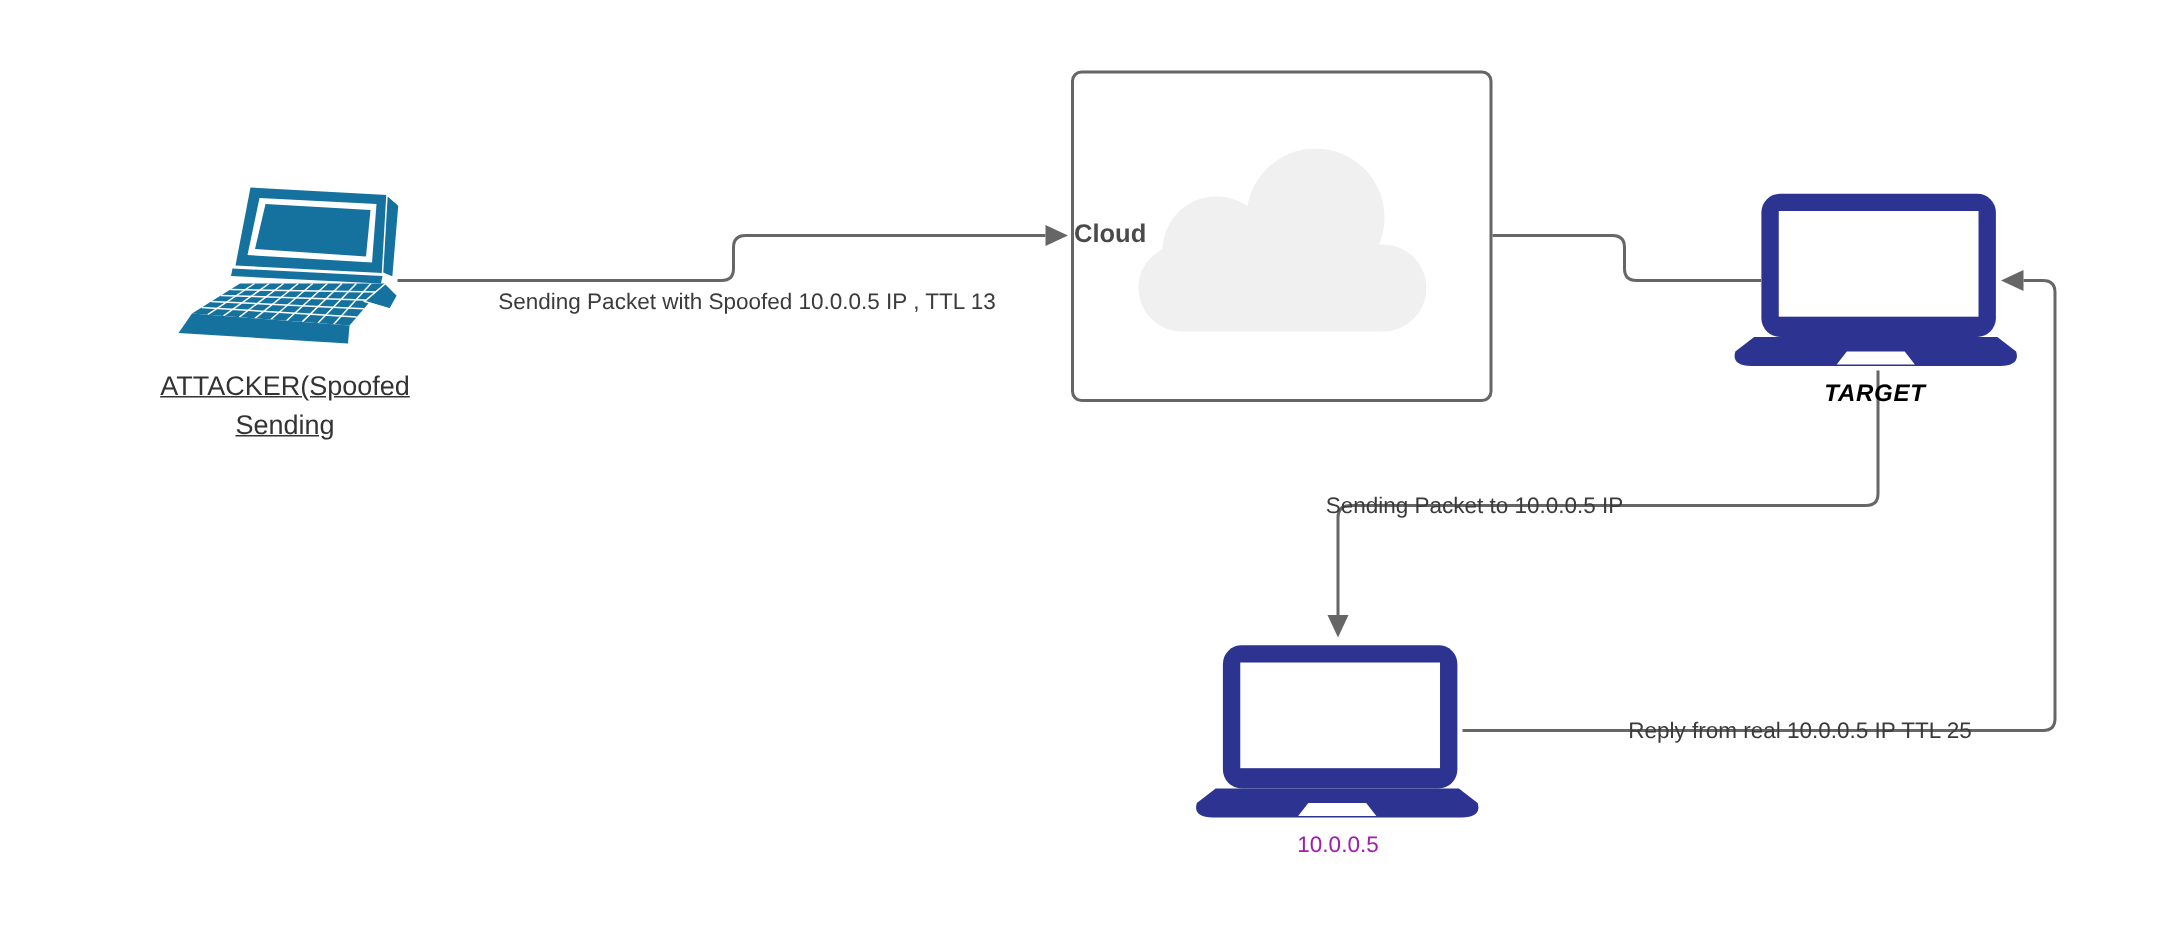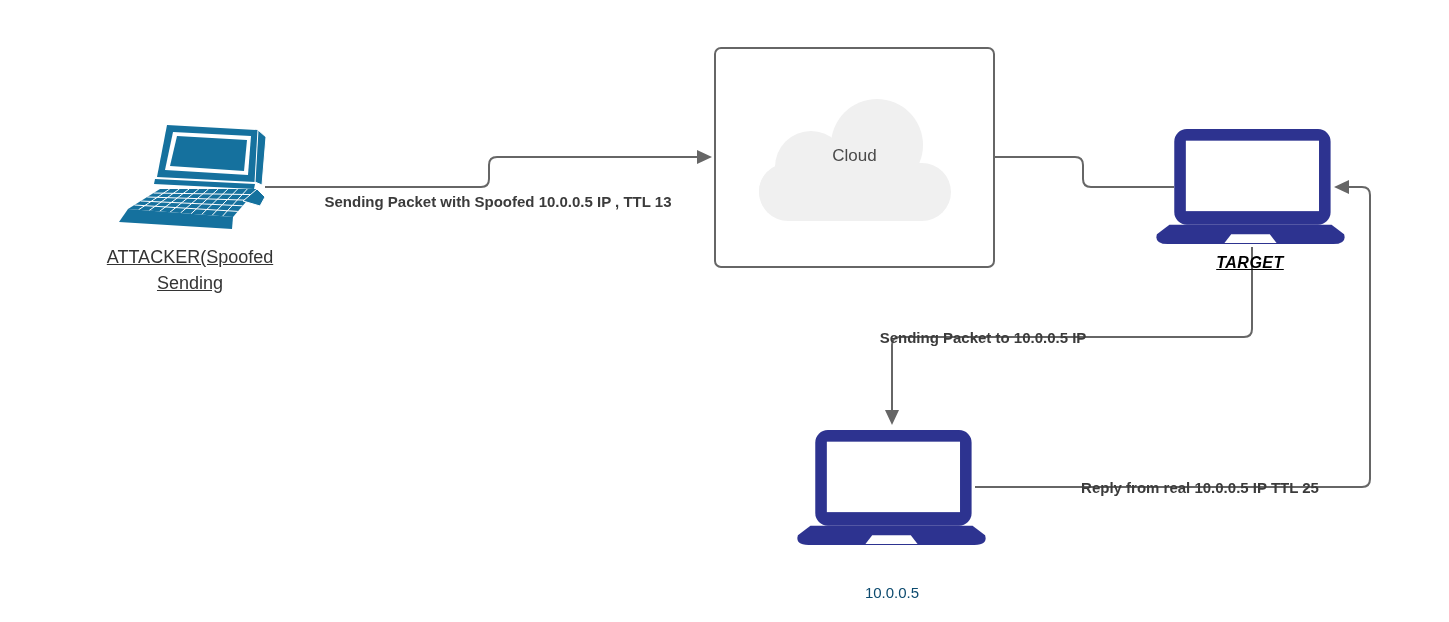--- a/index.html
+++ b/index.html
@@ -38,57 +38,56 @@
     width: 277px; height: 217px;
     border: 2px solid var(--cloud-border, #666666);
     border-radius: 7px;
     background: #ffffff;
   }
   .cloud-svg { position: absolute; left: 39px; top: 50px; }
   .cloud-shape { fill: var(--cloud-fill, #f0f0f0); }
   .cloud-label {
     position: absolute;
     left: 0; top: 97px; width: 100%;
-    text-align: center;
+    text-align: left;
     font-size: 17px;
     color: var(--cloud-text, #4a4a4a);
+    font-weight: bold;
   }
 
   .node-label {
     position: absolute;
     text-align: center;
     white-space: nowrap;
   }
   .attacker-label {
     left: 90px; top: 244px; width: 200px;
     font-size: 18px; line-height: 26px;
     color: var(--node-text, #333333);
     white-space: normal;
     text-decoration: underline;
   }
   .target-label {
     left: 1150px; top: 254px; width: 200px;
     font-size: 16px; font-weight: 700; font-style: italic;
     color: #000000;
     letter-spacing: 0.5px;
-    text-decoration: underline;
   }
   .host-label {
     left: 792px; top: 555px; width: 200px;
     font-size: 15px;
-    color: #0c4a6e;
-    margin-top: 29px;
+    color: #a21caf;
   }
 
   .edge-label {
     position: absolute;
     transform: translateX(-50%);
     white-space: nowrap;
     font-size: 15px;
-    font-weight: 700;
+    font-weight: 400;
     color: var(--edge-text, #3b3b3b);
   }
   .edge-label-1 { left: 498px;  top: 193px; }
   .edge-label-3 { left: 983px;  top: 329px; text-align: center; }
   .edge-label-4 { left: 1200px; top: 479px; }
 </style>
 </head>
 <body>
 
 <div class="canvas">

